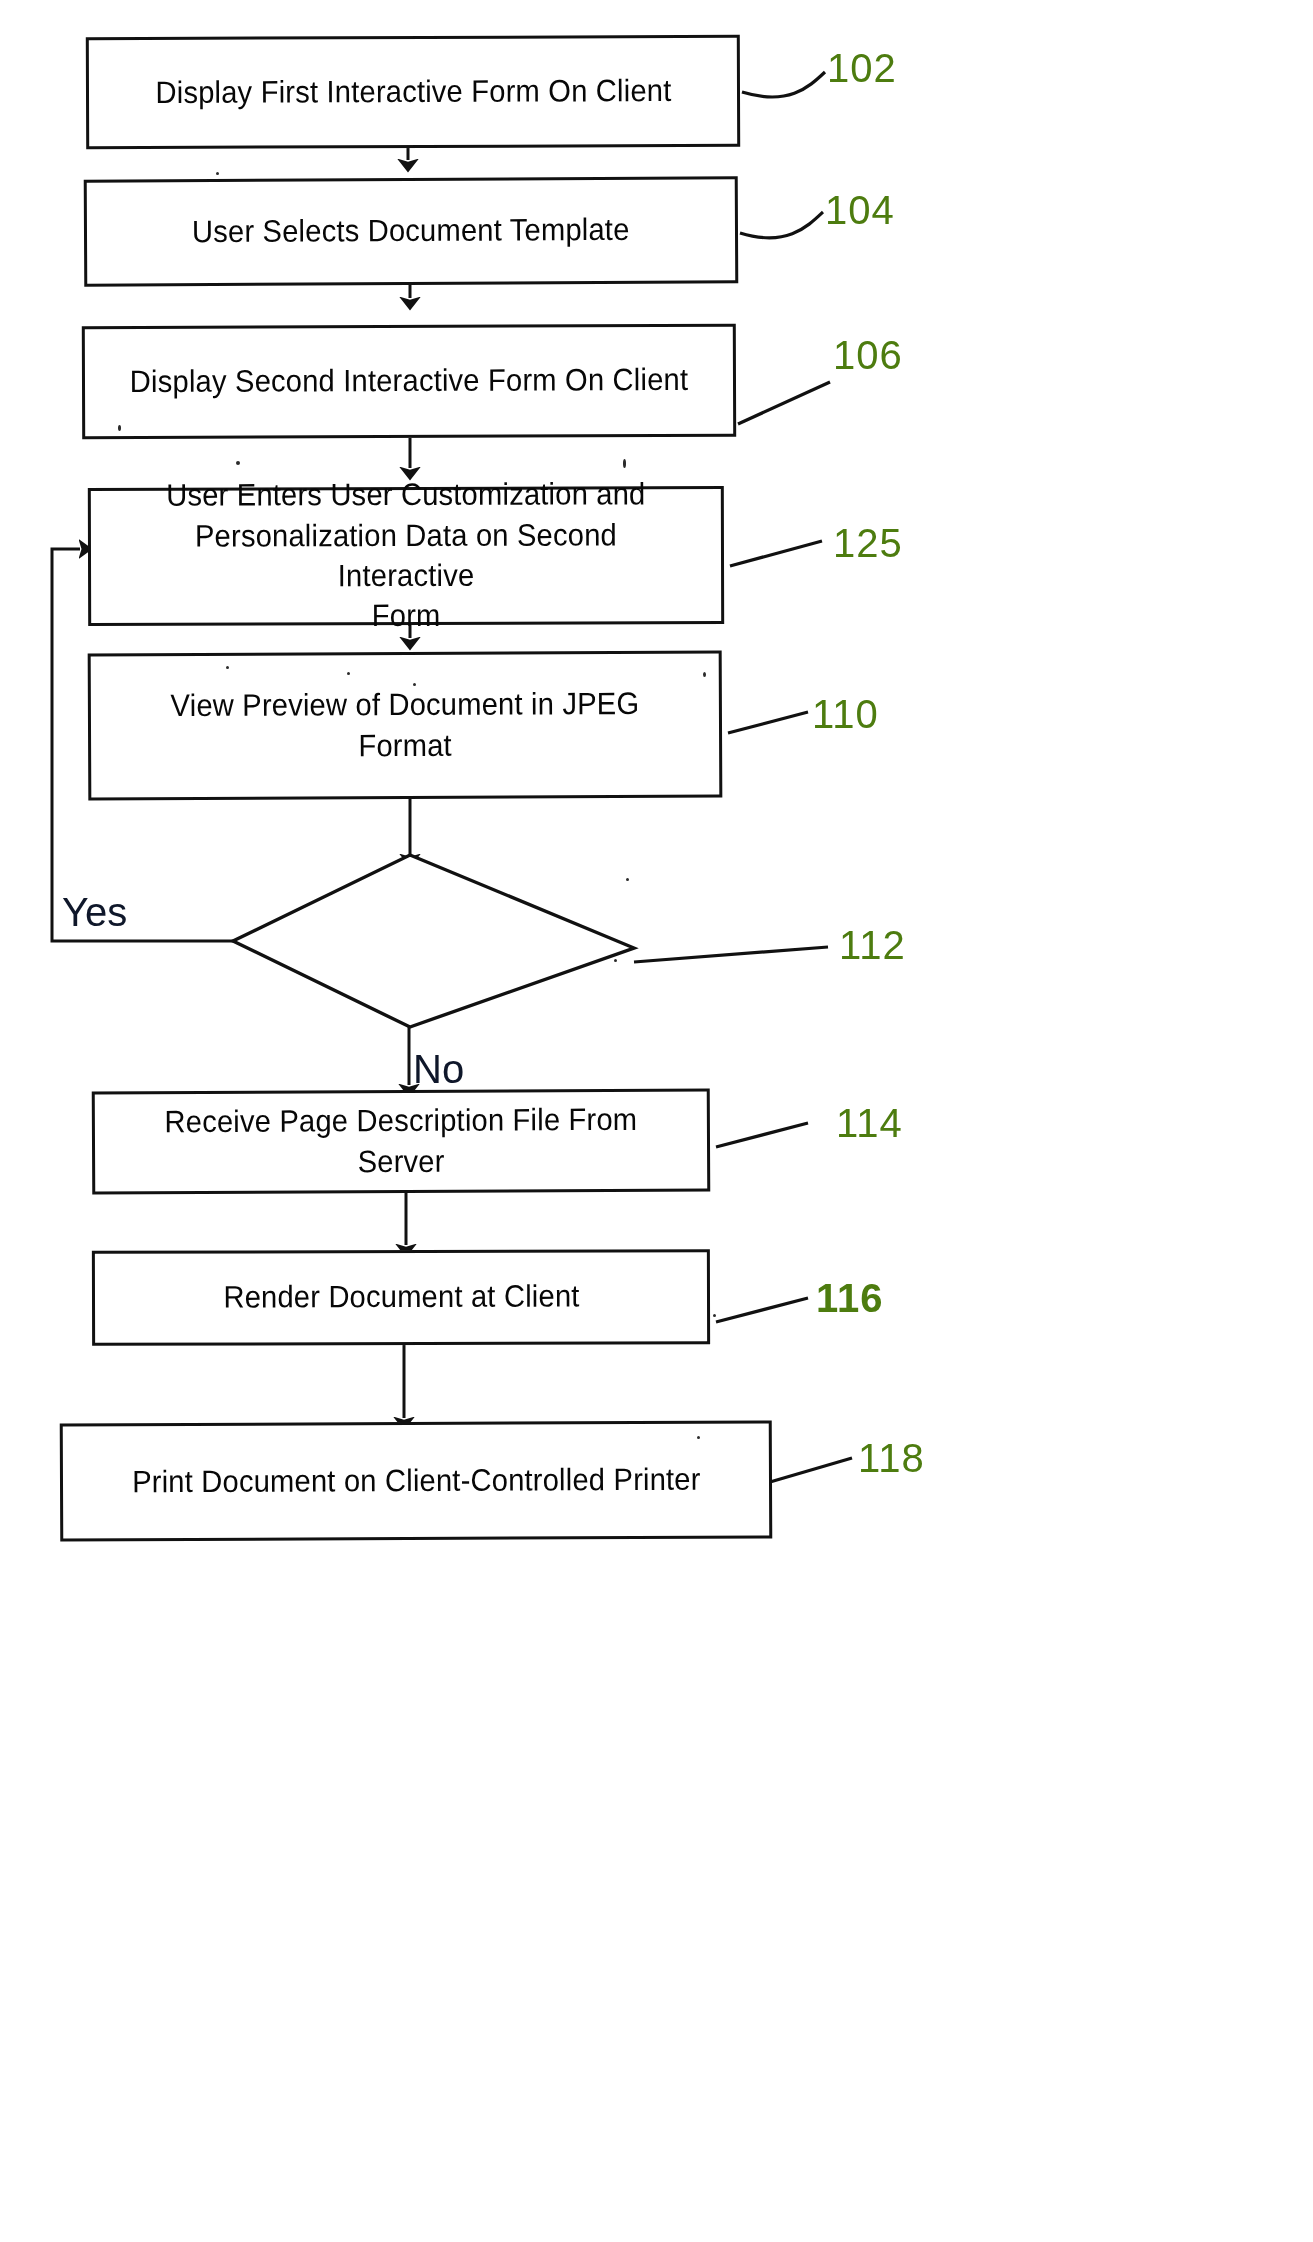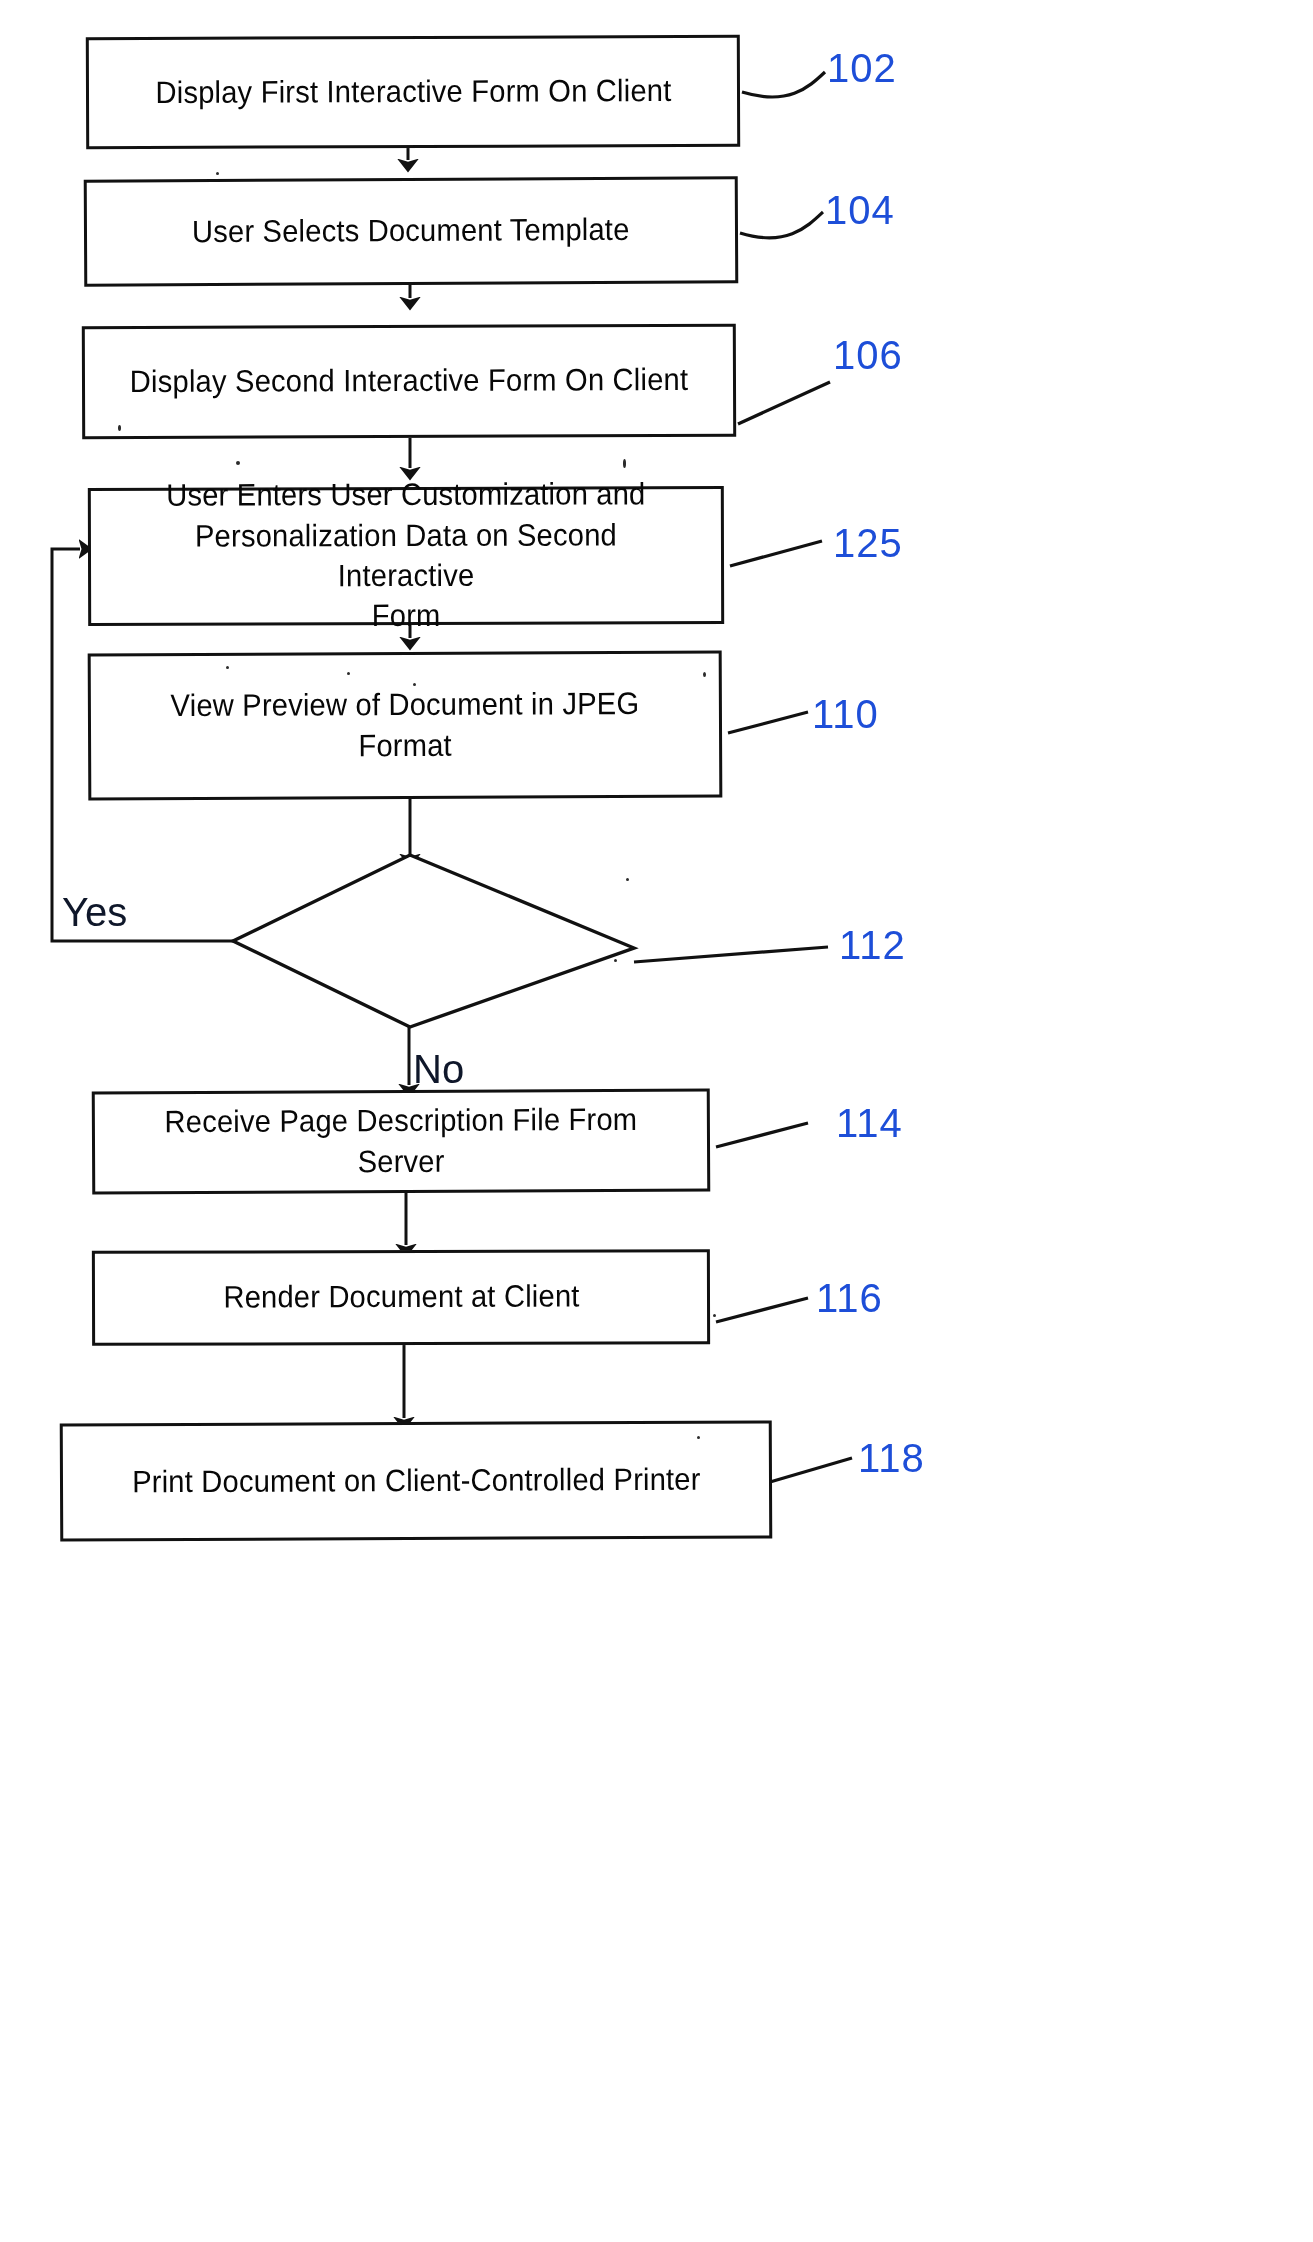--- a/index.html
+++ b/index.html
@@ -56,21 +56,21 @@
     white-space: pre-line;
     transform: scaleX(0.94);
     color: #070707;
   }
 
   
   .refnum {
     position: absolute;
     font-size: 40px;
     line-height: 1;
-    color: #1d4ed8;
+    color: #4d7c0f;
     font-family: "Liberation Sans", "DejaVu Sans", sans-serif;
     letter-spacing: 1px;
     white-space: nowrap;
   }
 
   
   .branch-label {
     position: absolute;
     font-size: 40px;
     line-height: 1;
@@ -188,21 +188,21 @@
   <div class="refnum" style="left:833px; top:335px;">106</div>
 
   <div class="refnum" style="left:833px; top:523px;">125</div>
 
   <div class="refnum" style="left:812px; top:694px;">110</div>
 
   <div class="refnum" style="left:839px; top:925px;">112</div>
 
   <div class="refnum" style="left:836px; top:1103px;">114</div>
 
-  <div class="refnum" style="left:816px; top:1278px;">116</div>
+  <div class="refnum" style="left:816px; top:1278px;font-weight:bold;">116</div>
 
   <div class="refnum" style="left:858px; top:1438px;">118</div>
 
   <span class="speck" style="left:216px; top:172px; width:3px; height:3px;"></span>
   <span class="speck" style="left:118px; top:425px; width:3px; height:6px;"></span>
   <span class="speck" style="left:236px; top:461px; width:4px; height:4px;"></span>
   <span class="speck" style="left:623px; top:459px; width:3px; height:9px;"></span>
   <span class="speck" style="left:226px; top:666px; width:3px; height:3px;"></span>
   <span class="speck" style="left:347px; top:672px; width:3px; height:3px;"></span>
   <span class="speck" style="left:703px; top:672px; width:3px; height:5px;"></span>

